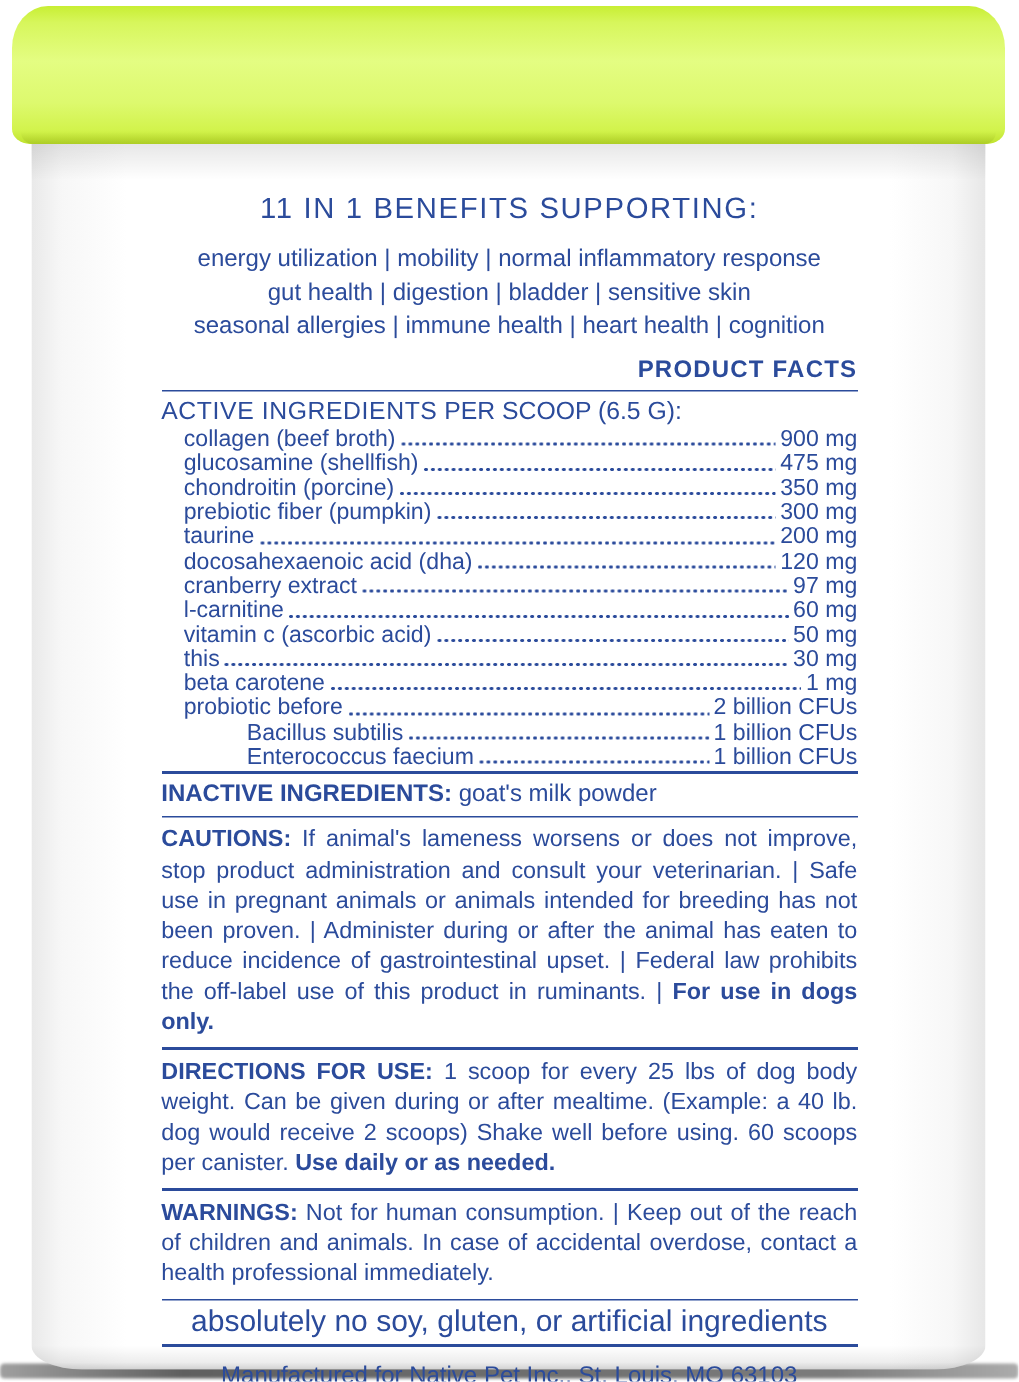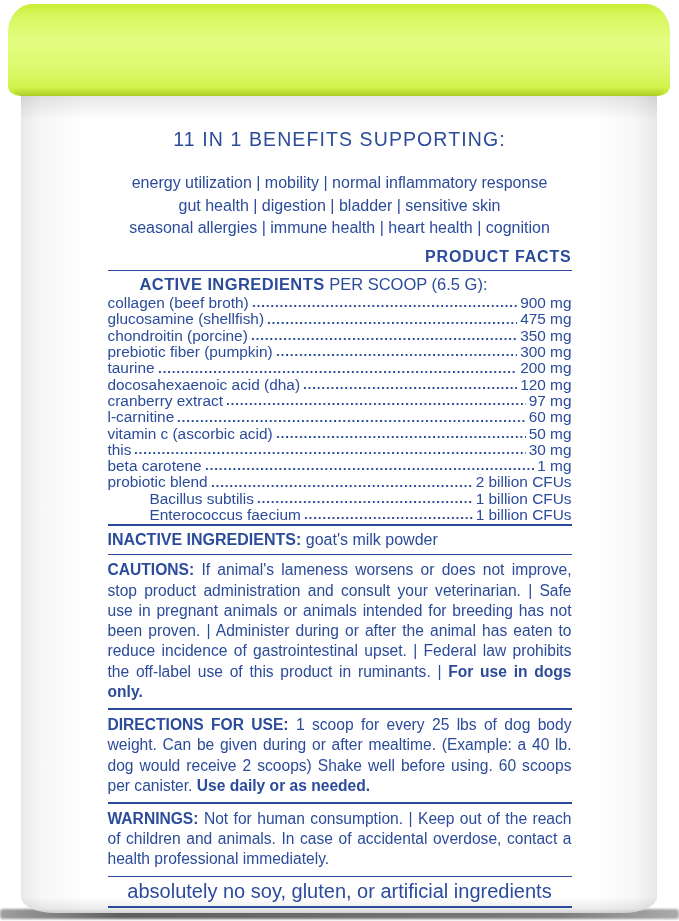--- a/index.html
+++ b/index.html
@@ -55,35 +55,35 @@
     border-radius:0 0 10px 10px;
   }
 
   
   .label{
     position:absolute;left:50%;transform:translateX(-50%);
     top:128px;width:464px;z-index:4;
   }
   .benefits-heading{
     font-size:19.5px;letter-spacing:1.1px;text-align:center;
-    margin-bottom:21px;white-space:nowrap;
+    margin-bottom:11px;white-space:nowrap;
   }
   .benefit-line{font-size:16px;line-height:22.5px;text-align:center;white-space:nowrap;}
   .product-facts{
     margin-top:8px;margin-bottom:4px;text-align:right;
     font-weight:bold;font-size:16px;letter-spacing:0.8px;
   }
   .rule{height:1.7px;background:var(--blue);border:none;margin:1px 0;}
 
   .active-heading{font-size:16.5px;line-height:20px;margin-top:3px;margin-bottom:1px;}
-  .active-heading b{font-weight:bold;letter-spacing:0.4px;margin-left:32px;}
+  .active-heading b{font-weight:normal;letter-spacing:0.4px;}
 
   .ing-table{width:100%;}
   .ing-row{display:flex;align-items:flex-end;font-size:15.4px;line-height:16.3px;}
-  .ing-row .name{white-space:nowrap;}
+  .ing-row .name{white-space:nowrap;margin-left:15px;}
   .ing-row.sub .name{padding-left:42px;}
   .ing-row .dots{
     flex:1 1 auto;height:6px;margin:0 3px;
     background-image:radial-gradient(circle at 2px 3px,var(--blue) 1.05px,rgba(0,0,0,0) 1.35px);
     background-size:4.6px 6px;background-repeat:repeat-x;background-position:0 100%;
     transform:translateY(-2px);
   }
   .ing-row .amount{white-space:nowrap;}
 
   .inline-section{font-size:16px;line-height:19.5px;margin:4px 0 4px;}
@@ -167,21 +167,21 @@
         <span class="name">this</span>
         <span class="dots"></span>
         <span class="amount">30 mg</span>
       </div>
       <div class="ing-row">
         <span class="name">beta carotene</span>
         <span class="dots"></span>
         <span class="amount">1 mg</span>
       </div>
       <div class="ing-row">
-        <span class="name">probiotic blend</span>
+        <span class="name">probiotic before</span>
         <span class="dots"></span>
         <span class="amount">2 billion CFUs</span>
       </div>
       <div class="ing-row sub">
         <span class="name">Bacillus subtilis</span>
         <span class="dots"></span>
         <span class="amount">1 billion CFUs</span>
       </div>
       <div class="ing-row sub">
         <span class="name">Enterococcus faecium</span>

